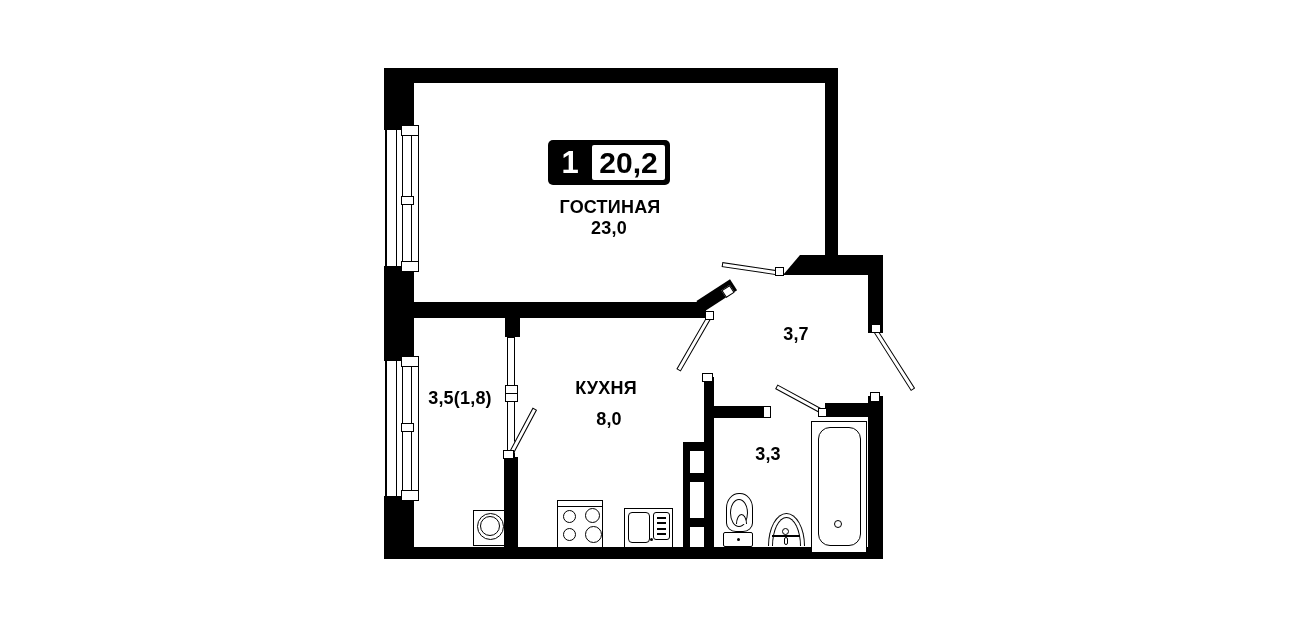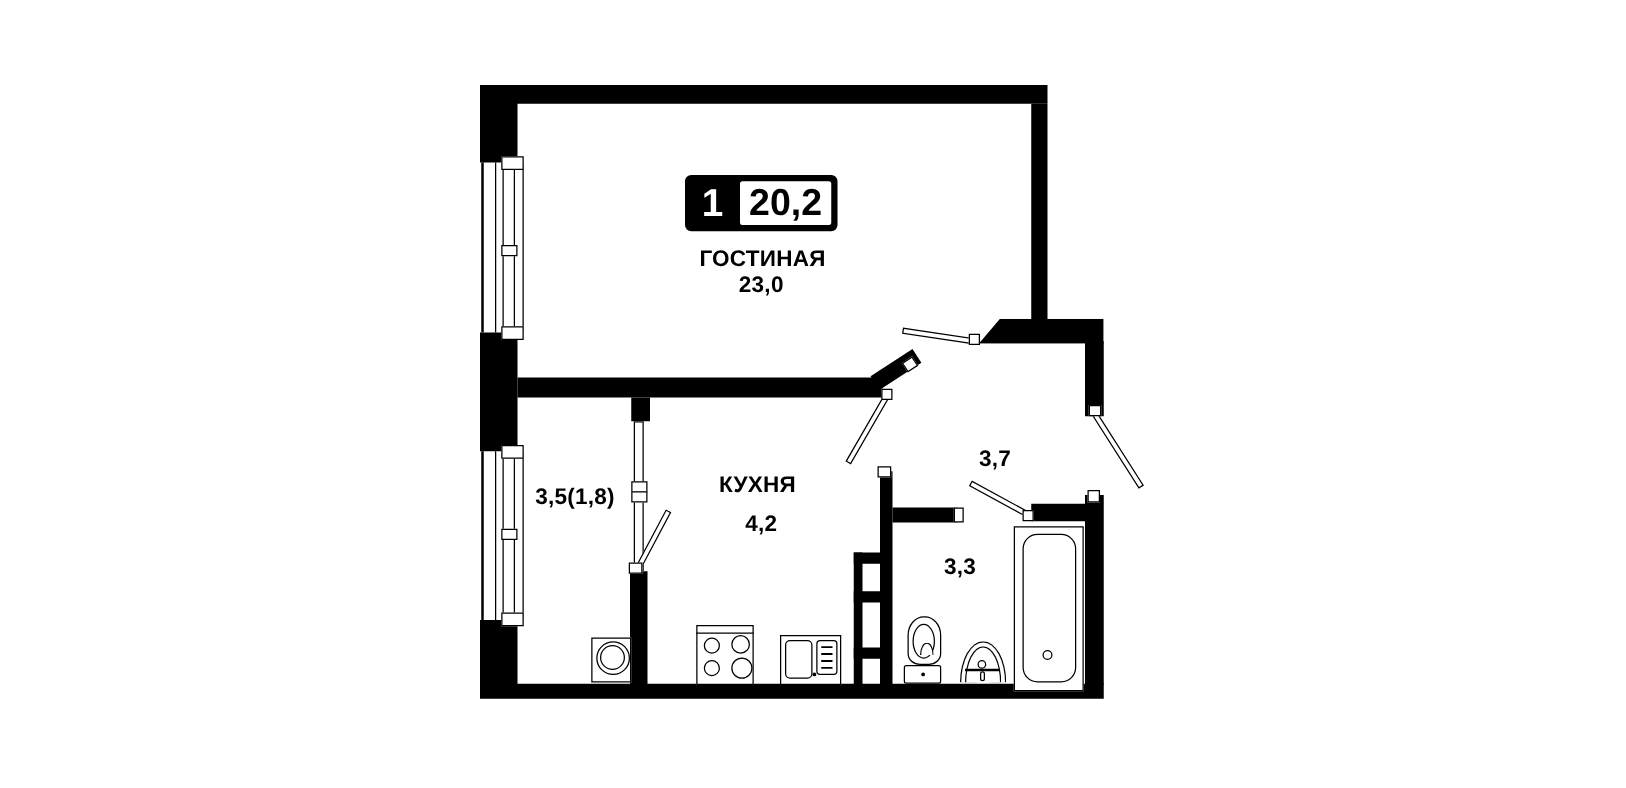--- a/index.html
+++ b/index.html
@@ -126,18 +126,18 @@
   <div class="circ" style="left:834px;top:520px;width:8px;height:8px;z-index:3;"></div>
 
   <div class="badge">
     <div class="badge-left">1</div>
     <div class="badge-right">20,2</div>
   </div>
 
   <div class="lbl" style="left:610px;top:207px;">ГОСТИНАЯ</div>
   <div class="lbl" style="left:609px;top:228px;">23,0</div>
   <div class="lbl" style="left:606px;top:388px;">КУХНЯ</div>
-  <div class="lbl" style="left:609px;top:419px;">4,2</div>
+  <div class="lbl" style="left:609px;top:419px;">8,0</div>
   <div class="lbl" style="left:460px;top:398px;">3,5(1,8)</div>
-  <div class="lbl" style="left:796px;top:334px;margin-top:33px;">3,7</div>
+  <div class="lbl" style="left:796px;top:334px;">3,7</div>
   <div class="lbl" style="left:768px;top:454px;">3,3</div>
 
 </div>
 
 </body></html>

